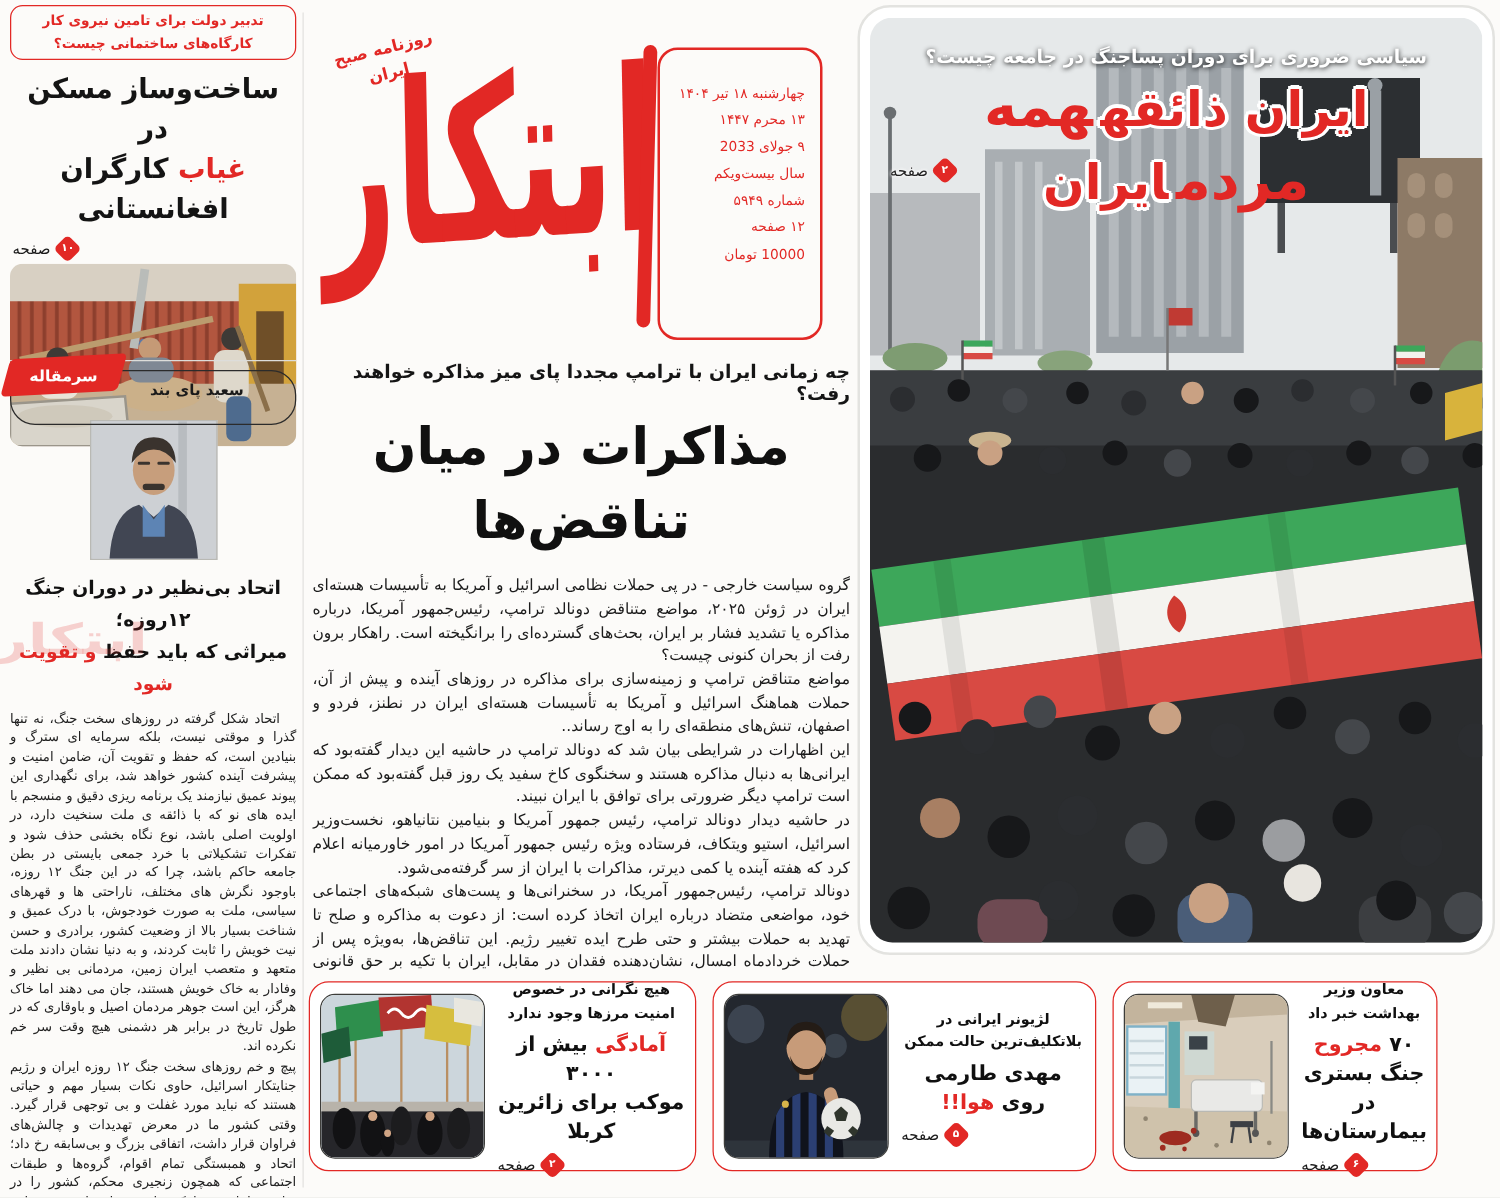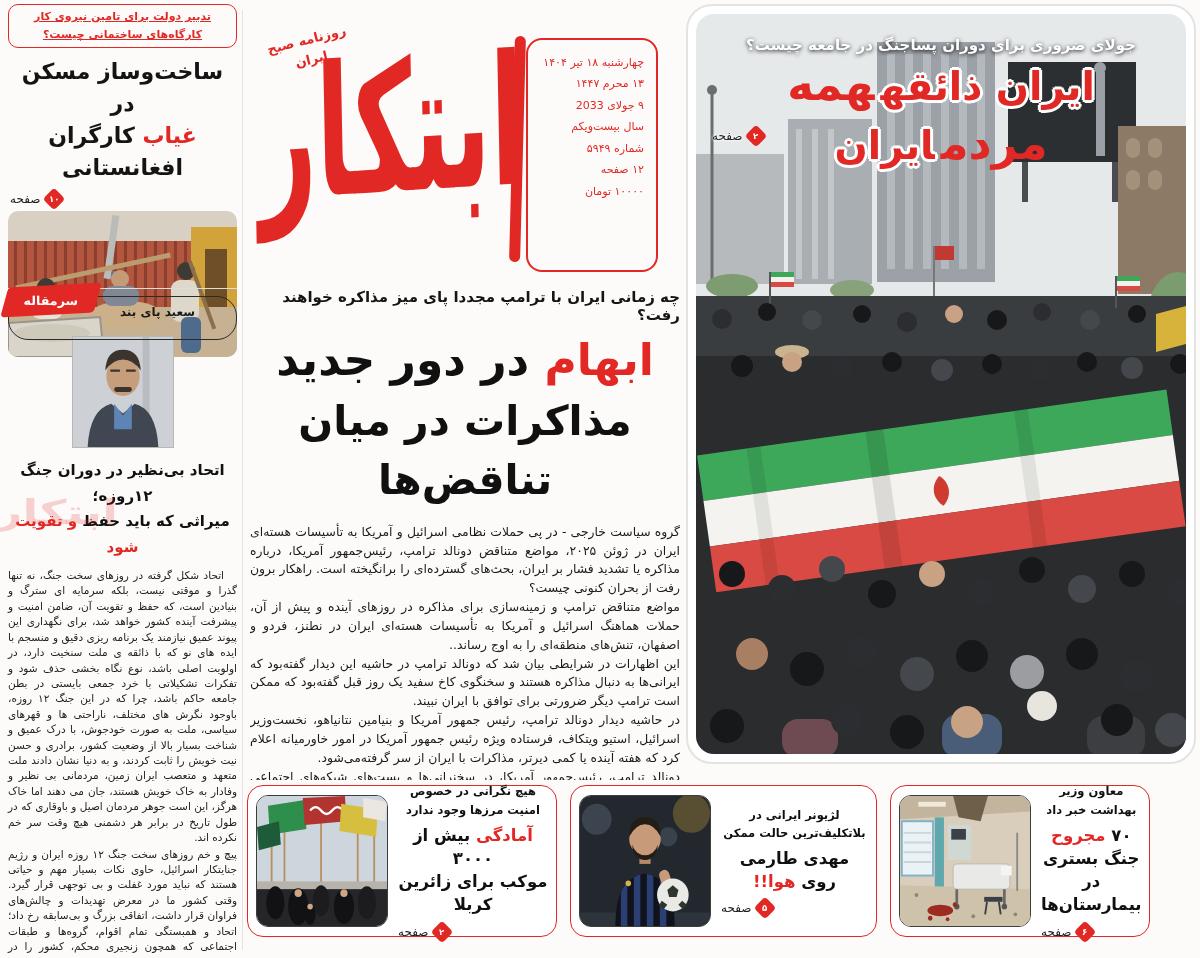--- a/index.html
+++ b/index.html
@@ -12,21 +12,21 @@
   }
   
   .marker { direction: ltr; display: inline-flex; align-items: center; gap: 6px; }
   .m-word { font-size: 12px; font-weight: normal; color: #1a1a1a; }
   .m-diamond { width: 16px; height: 16px; background: var(--red); transform: rotate(45deg);
     border-radius: 4px; display: flex; align-items: center; justify-content: center; flex: 0 0 16px; }
   .m-diamond i { transform: rotate(-45deg); font-style: normal; color: #fff; font-size: 8.5px; font-weight: bold; }
   .marker-row { text-align: left; }
   #housing { position: absolute; left: 8px; top: 4px; width: 229px; }
   #housing .kicker-box { border: 1.5px solid var(--red); border-radius: 10px; padding: 3px 6px;
-    color: var(--red); font-weight: bold; font-size: 11px; line-height: 1.65; text-align: center; text-decoration: underline; }
+    color: var(--red); font-weight: bold; font-size: 11px; line-height: 1.65; text-align: center; }
   #housing .hl { margin-top: 8px; text-align: center; font-weight: 900; font-size: 22px;
     line-height: 1.45; color: var(--dark); }
   #housing .hl .red { color: var(--red); }
   #housing .marker-row { margin: 4px 0 4px 2px; }
   .photo-frame { border-radius: 10px; overflow: hidden; display: block; }
   #sep1 { position: absolute; left: 8px; top: 288px; width: 229px; height: 0; border-top: 1px solid #ddddda; }
   
   #editorial { position: absolute; left: 8px; top: 296px; width: 229px; }
   .ed-head { position: relative; border: 1.5px solid #2b2b2b; border-radius: 20px; height: 44px; }
   .ed-author { position: absolute; top: 8px; right: 0; left: 70px; text-align: center;
@@ -50,21 +50,21 @@
   
   #masthead { position: absolute; left: 250px; top: 4px; width: 430px; height: 280px; }
   .tagline { position: absolute; left: 4px; top: 26px; width: 110px; text-align: center;
     color: var(--red); font-size: 13px; font-weight: bold; transform: rotate(-14deg); line-height: 1.5; }
   .logo { position: absolute; left: 0; top: 36px; width: 280px; text-align: center;
     color: var(--red); font-size: 100px; font-weight: 900; line-height: 1;
     transform: scaleY(1.8) rotate(-2deg); transform-origin: top center; }
   .alef-stroke { position: absolute; left: 262px; top: 32px; width: 11px; height: 226px;
     background: var(--red); border-radius: 6px; transform: rotate(1.5deg); }
   .datebox { position: absolute; left: 276px; top: 34px; width: 132px; height: 234px;
-    border: 2px solid var(--red); border-radius: 16px; padding: 12px 12px;
+    border: 2px solid var(--red); border-radius: 16px; padding: 24px 12px;
     color: var(--red); font-size: 11px; line-height: 1.95; text-align: right; font-weight: 500; }
   
   #talks { position: absolute; left: 250px; top: 288px; width: 430px; height: 492px; overflow: hidden; }
   #talks .kick { text-align: right; font-size: 15px; font-weight: 800; color: #151515; }
   #talks .hl { text-align: center; font-weight: 900; color: #101010; margin-top: 4px; }
   #talks .hl .l1 { font-size: 44px; line-height: 1.45; display: block; }
   #talks .hl .l1 .red { color: var(--red); }
   #talks .hl .l2 { font-size: 41px; line-height: 1.45; display: block; }
   #talks .body { margin-top: 12px; font-size: 12.4px; line-height: 1.52; text-align: justify; color: #1b1b1b; }
   
@@ -184,28 +184,27 @@
     <div class="tagline">روزنامه صبح ایران</div>
     <div class="logo">ابتکار</div>
     <div class="alef-stroke"></div>
     <div class="datebox">
       <div>چهارشنبه ۱۸ تیر ۱۴۰۴</div>
       <div>۱۳ محرم ۱۴۴۷</div>
       <div>۹ جولای 2033</div>
       <div>سال بیست‌ویکم</div>
       <div>شماره ۵۹۴۹</div>
       <div>۱۲ صفحه</div>
-      <div>۱۰۰۰۰ تومان</div>
+      <div>10000 تومان</div>
     </div>
   </header>
 
   <section id="talks">
     <div class="kick">چه زمانی ایران با ترامپ مجددا پای میز مذاکره خواهند رفت؟</div>
     <h1 class="hl">
-      <span class="l1"><span class="red">ابهام</span><span> در دور جدید</span></span>
       <span class="l2">مذاکرات در میان تناقض‌ها</span>
     </h1>
     <div class="body">
       <p>گروه سیاست خارجی - در پی حملات نظامی اسرائیل و آمریکا به تأسیسات هسته‌ای ایران در ژوئن ۲۰۲۵، مواضع متناقض دونالد ترامپ، رئیس‌جمهور آمریکا، درباره مذاکره یا تشدید فشار بر ایران، بحث‌های گسترده‌ای را برانگیخته است. راهکار برون رفت از بحران کنونی چیست؟</p>
       <p>مواضع متناقض ترامپ و زمینه‌سازی برای مذاکره در روزهای آینده و پیش از آن، حملات هماهنگ اسرائیل و آمریکا به تأسیسات هسته‌ای ایران در نطنز، فردو و اصفهان، تنش‌های منطقه‌ای را به اوج رساند..</p>
       <p>این اظهارات در شرایطی بیان شد که دونالد ترامپ در حاشیه این دیدار گفته‌بود که ایرانی‌ها به دنبال مذاکره هستند و سخنگوی کاخ سفید یک روز قبل گفته‌بود که ممکن است ترامپ دیگر ضرورتی برای توافق با ایران نبیند.</p>
       <p>در حاشیه دیدار دونالد ترامپ، رئیس جمهور آمریکا و بنیامین نتانیاهو، نخست‌وزیر اسرائیل، استیو ویتکاف، فرستاده ویژه رئیس جمهور آمریکا در امور خاورمیانه اعلام کرد که هفته آینده یا کمی دیرتر، مذاکرات با ایران از سر گرفته‌می‌شود.</p>
       <p>دونالد ترامپ، رئیس‌جمهور آمریکا، در سخنرانی‌ها و پست‌های شبکه‌های اجتماعی خود، مواضعی متضاد درباره ایران اتخاذ کرده است: از دعوت به مذاکره و صلح تا تهدید به حملات بیشتر و حتی طرح ایده تغییر رژیم. این تناقض‌ها، به‌ویژه پس از حملات خردادماه امسال، نشان‌دهنده فقدان در مقابل، ایران با تکیه بر حق قانونی خود برای غنی‌سازی اورانیوم به‌عنوان عضو معاهده منع گسترش تسلیحات هسته‌ای (NPT) و تأکید بر توقف حملات اسرائیل، شرایط روشنی برای مذاکره تعیین کرده‌است.</p>
     </div>
 
@@ -312,21 +311,21 @@
         <rect x="250" y="700" width="60" height="44" rx="16" fill="#4a5d78"></rect>
         <rect x="90" y="705" width="56" height="39" rx="16" fill="#6e4a52"></rect>
         <rect x="395" y="702" width="58" height="42" rx="16" fill="#3c3e41"></rect>
         <circle cx="35" cy="712" r="17" fill="#17181a"></circle>
           <circle cx="155" cy="706" r="16" fill="#2b2d30"></circle>
         <circle cx="215" cy="718" r="17" fill="#17181a"></circle>
           <circle cx="275" cy="708" r="16" fill="#c9a183"></circle>
         <circle cx="425" cy="706" r="16" fill="#17181a"></circle>
           <circle cx="480" cy="716" r="17" fill="#44474b"></circle>
       </svg>
-      <div class="lead-kick">جولای ضروری برای دوران پساجنگ در جامعه چیست؟</div>
+      <div class="lead-kick">سیاسی ضروری برای دوران پساجنگ در جامعه چیست؟</div>
       <div class="lead-hl">
         <span class="hl-outline">ایران ذائقه</span><span class="hl-solid">همه مردم</span><span class="hl-outline">ایران</span>
       </div>
       <span class="marker lead-marker">
         <span class="m-word">صفحه</span>
         <span class="m-diamond">
             <i>۲</i>
           </span>
       </span>
     </div>

